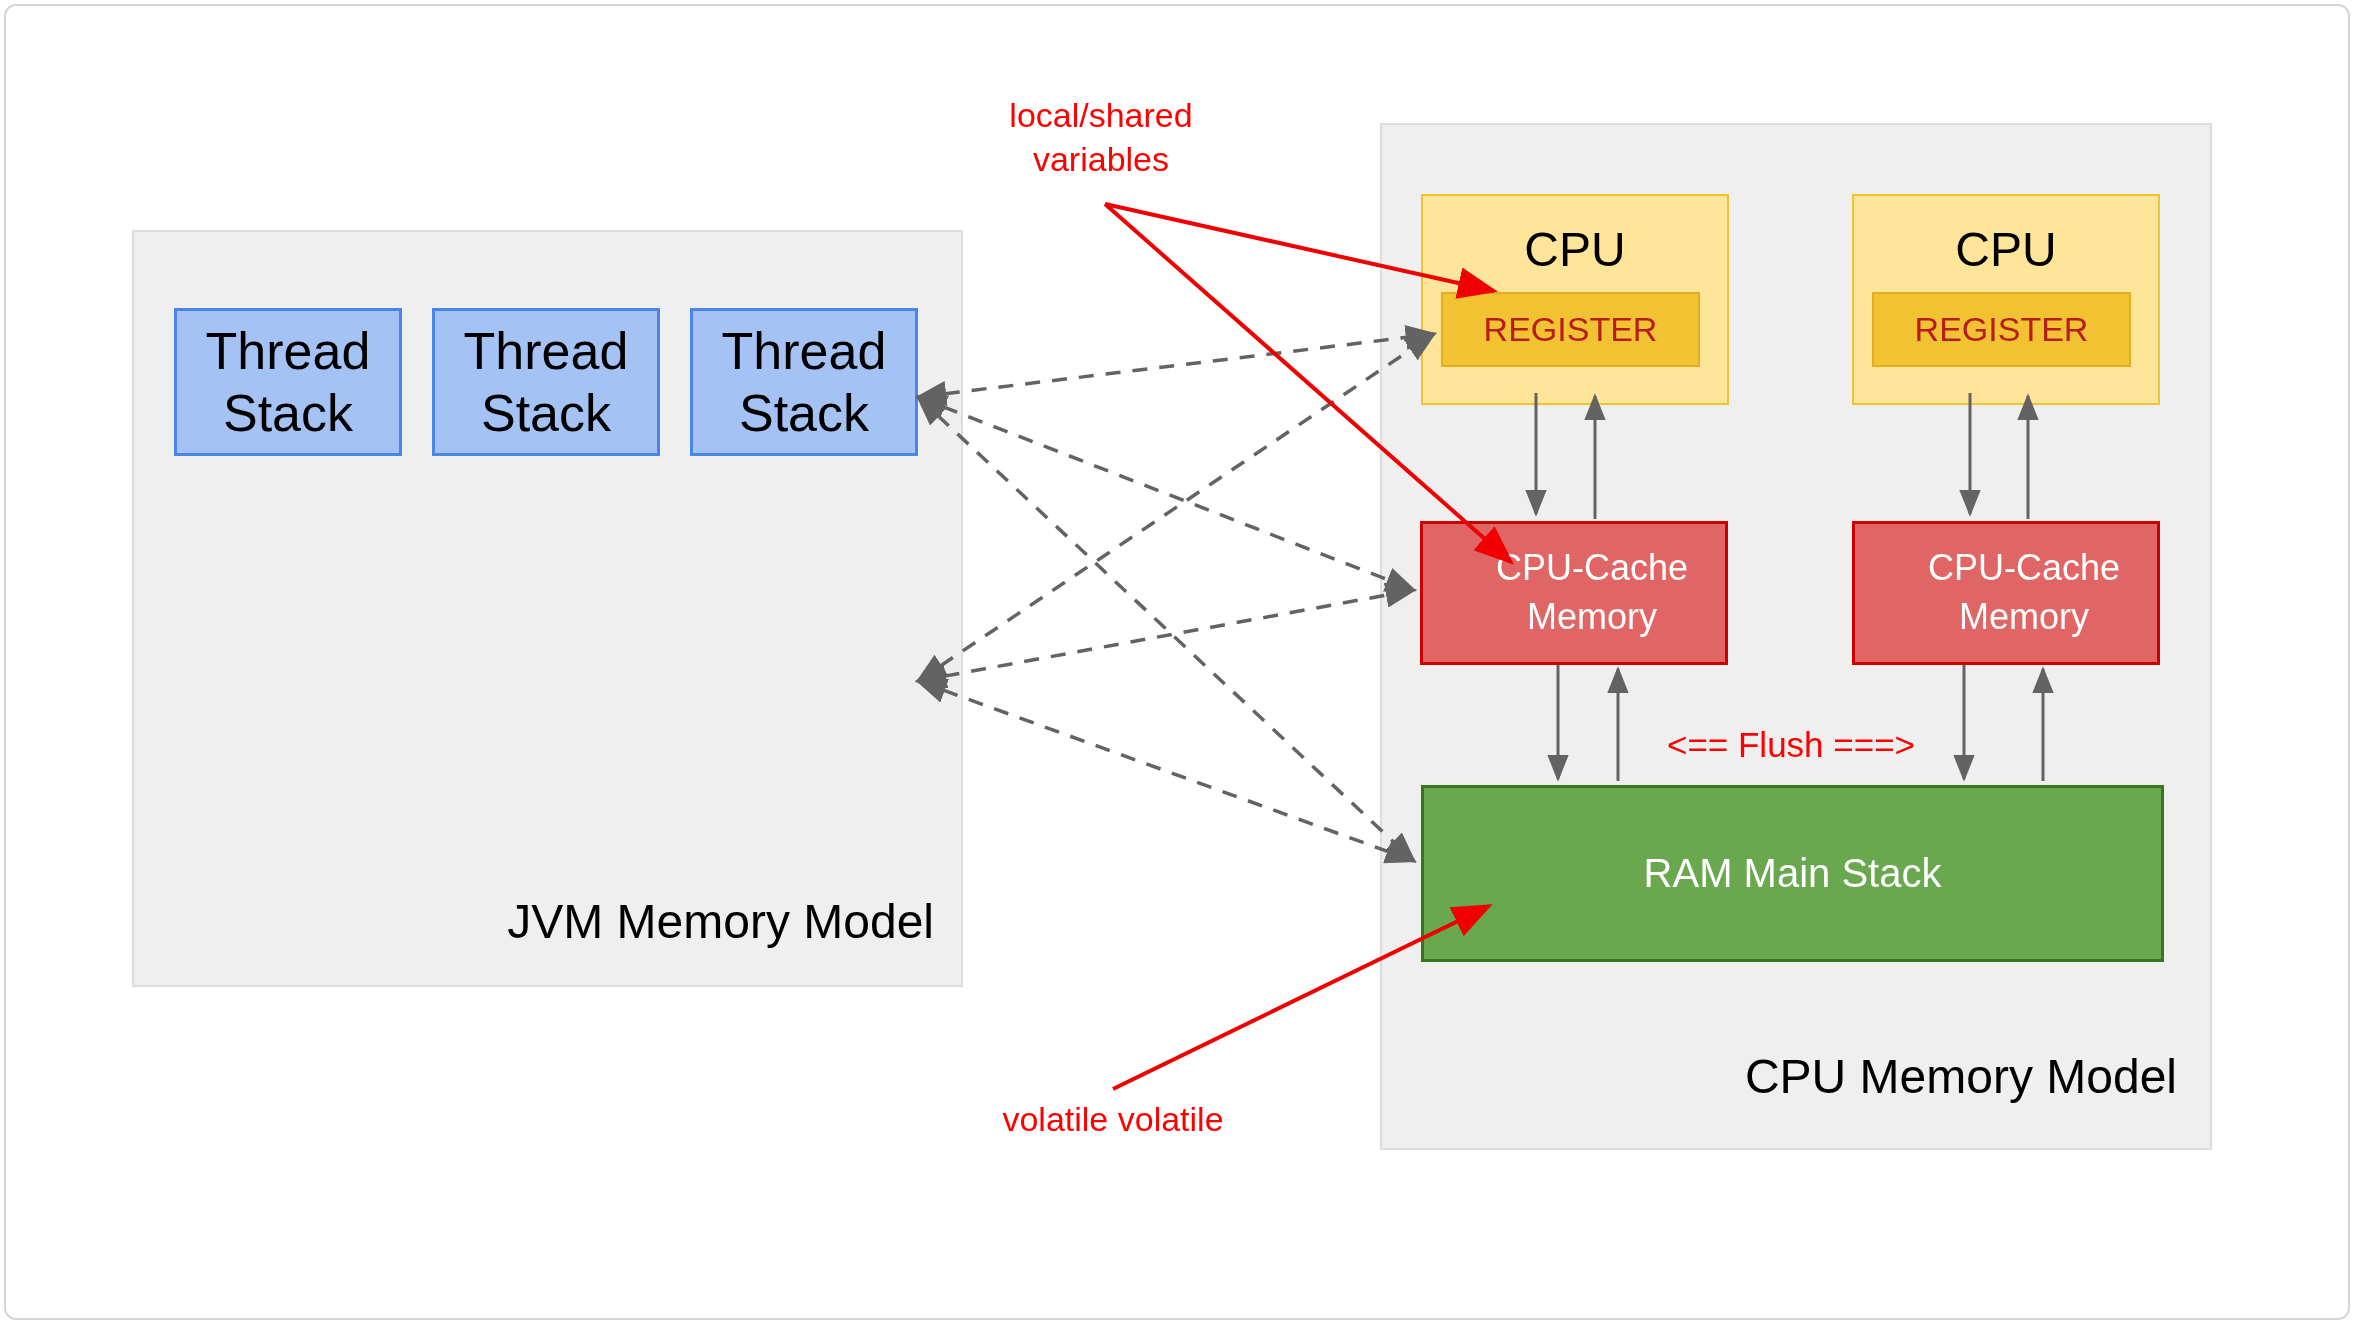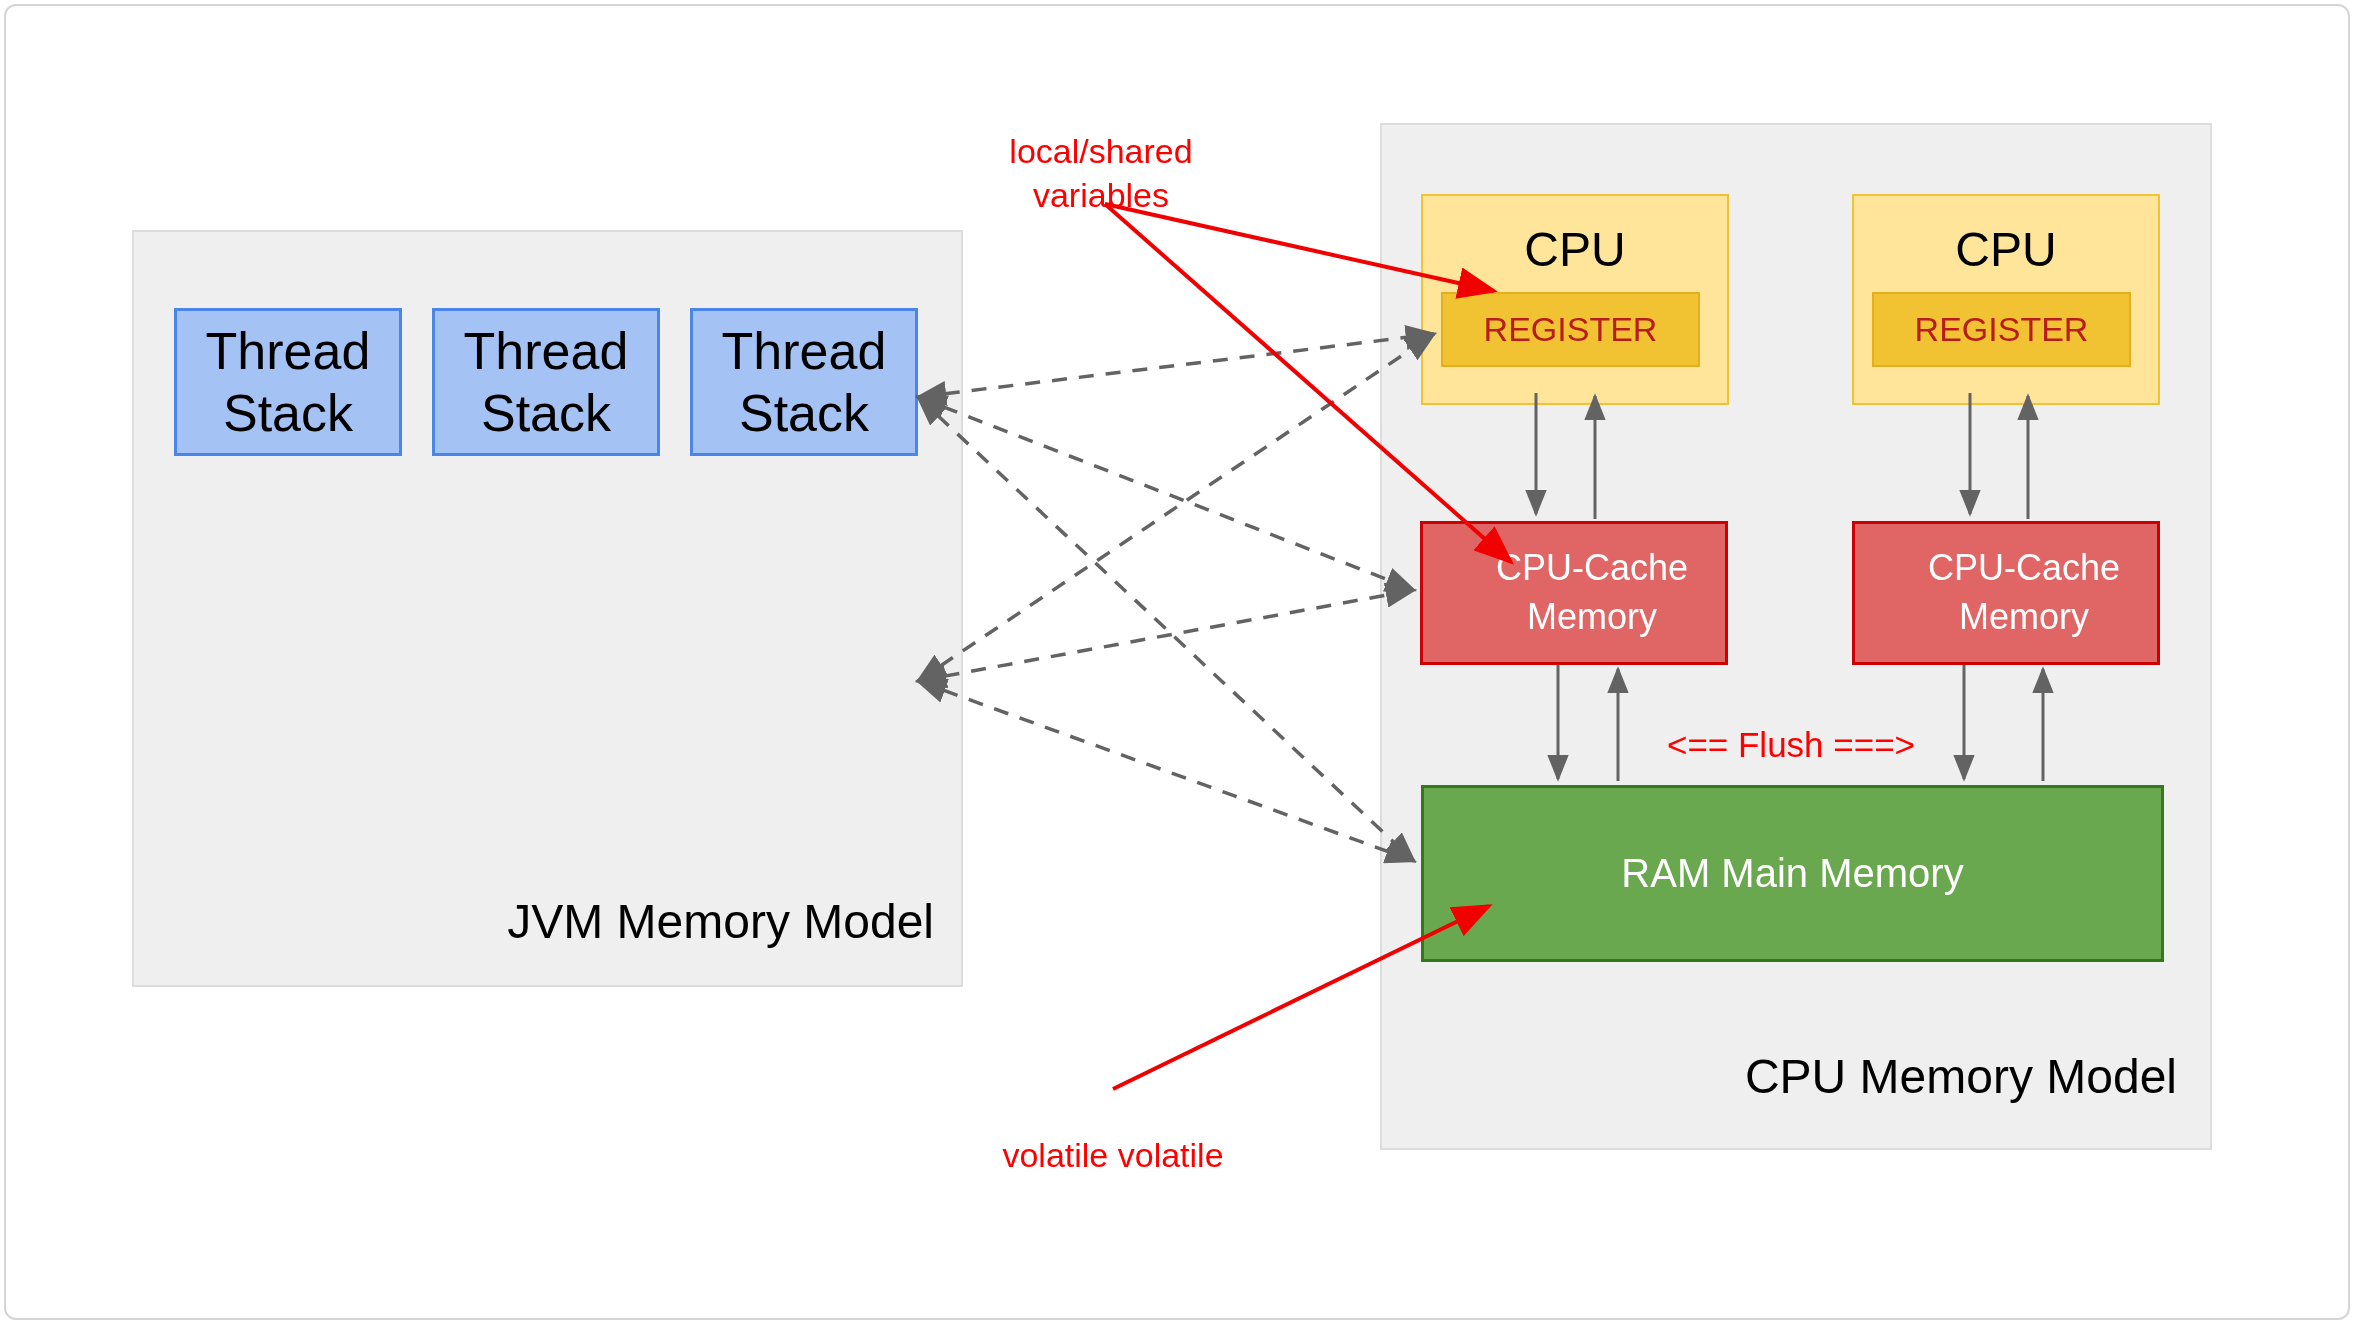--- a/index.html
+++ b/index.html
@@ -51,21 +51,21 @@
     font-size:40px; color:#ffffff;
   }
   .model-title {
     position:absolute; font-size:48px; color:#000000; white-space:nowrap;
   }
   .flush-label {
     position:absolute; left:278px; top:600px; width:262px; text-align:center;
     font-size:35px; color:#ff0000; white-space:nowrap;
   }
   .annotation {
-    position:absolute; color:#ff0000; font-size:34px; text-align:center; line-height:1.28;margin-top:36px;
+    position:absolute; color:#ff0000; font-size:34px; text-align:center; line-height:1.28;
   }
   .annotation.local-shared { left:966px; top:94px; width:270px; }
   .annotation.volatile { left:978px; top:1098px; width:270px; white-space:nowrap; }
   svg.overlay {
     position:absolute; left:0; top:0; pointer-events:none;
   }
   svg .dashed { stroke:#636363; stroke-width:3.5; stroke-dasharray:15 12; fill:none; }
   svg .vline  { stroke:#636363; stroke-width:3; fill:none; }
   svg .redline{ stroke:#f00000; stroke-width:4; fill:none; }
 </style>
@@ -107,21 +107,21 @@
     <div class="box cache" style="left:38px;">
       <span class="wrap">CPU-Cache Memory</span>
     </div>
     <div class="box cache" style="left:470px;">
       <span class="wrap">CPU-Cache Memory</span>
     </div>
 
     <div class="flush-label">&lt;== Flush ===&gt;</div>
 
     <div class="box ram">
-      <span>RAM Main Memory</span>
+      <span>RAM Main Stack</span>
     </div>
 
     <div class="model-title" style="right:33px; bottom:44px;">CPU Memory Model</div>
   </div>
 
   <div class="annotation local-shared">local/shared variables</div>
   <div class="annotation volatile">volatile volatile</div>
 
   <svg class="overlay" width="2354" height="1324" viewBox="0 0 2354 1324">
     <defs>

